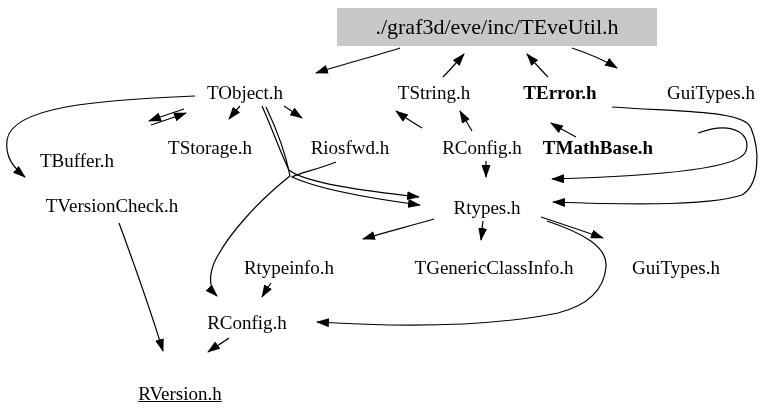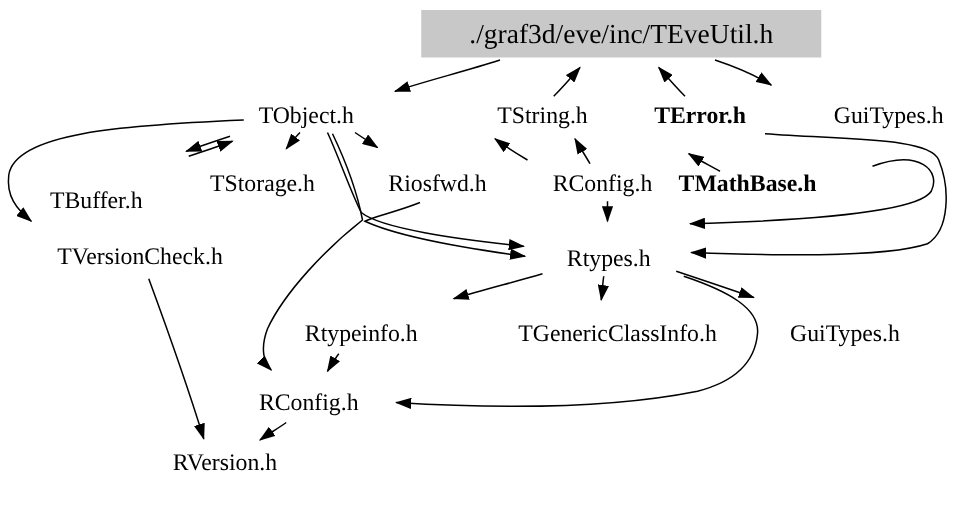--- a/index.html
+++ b/index.html
@@ -66,15 +66,15 @@
       <div class="node" style="left: 150px; top: 133px; width: 120px; height: 28px;">TStorage.h</div>
       <div class="node" style="left: 295px; top: 133px; width: 110px; height: 28px;">Riosfwd.h</div>
       <div class="node" style="left: 426px; top: 133px; width: 112px; height: 28px;">RConfig.h</div>
       <div class="node" style="left: 525px; top: 133px; width: 146px; height: 28px; font-weight: bold;">TMathBase.h</div>
       <div class="node" style="left: 20px; top: 191px; width: 184px; height: 28px;">TVersionCheck.h</div>
       <div class="node" style="left: 435px; top: 193px; width: 104px; height: 28px;">Rtypes.h</div>
       <div class="node" style="left: 223px; top: 253px; width: 132px; height: 28px;">Rtypeinfo.h</div>
       <div class="node" style="left: 382px; top: 253px; width: 224px; height: 28px;">TGenericClassInfo.h</div>
       <div class="node" style="left: 609px; top: 253px; width: 134px; height: 28px;">GuiTypes.h</div>
       <div class="node" style="left: 186px; top: 308px; width: 122px; height: 28px;">RConfig.h</div>
-      <div class="node" style="left: 116px; top: 356px; width: 128px; height: 28px;">RVersion.h</div>
+      <div class="node" style="left: 116px; top: 379px; width: 128px; height: 28px; text-decoration: underline;">RVersion.h</div>
     </div>
 </div>
 
 </body></html>

